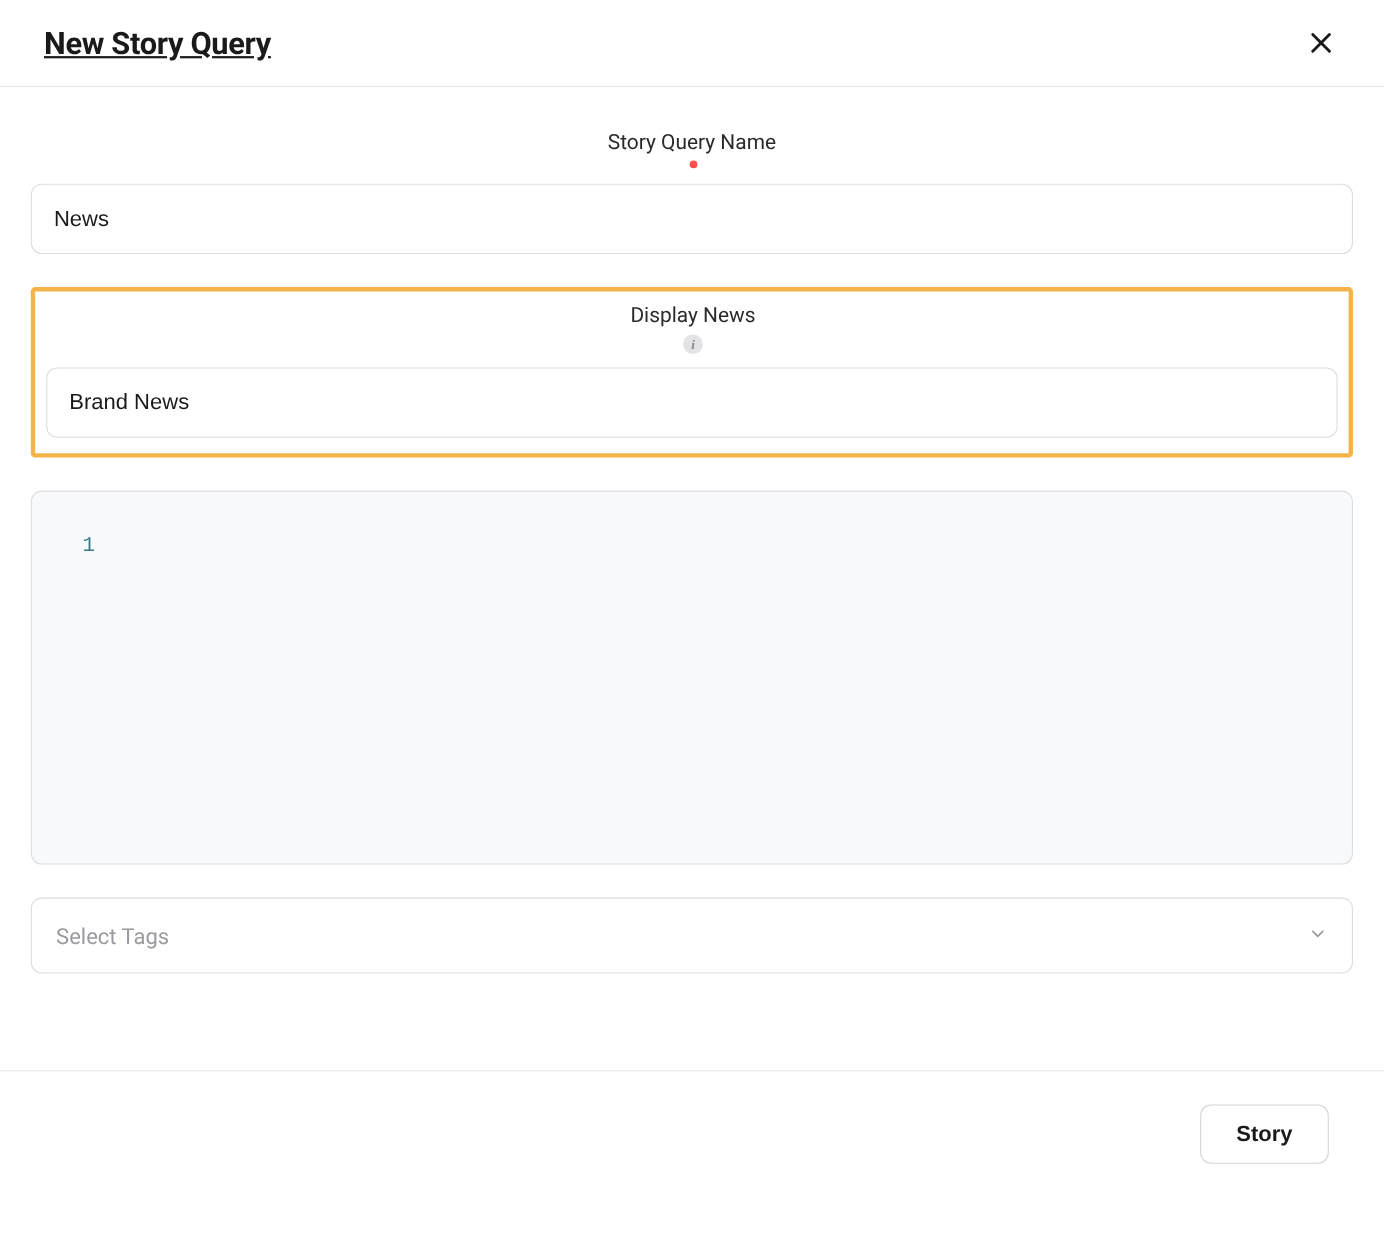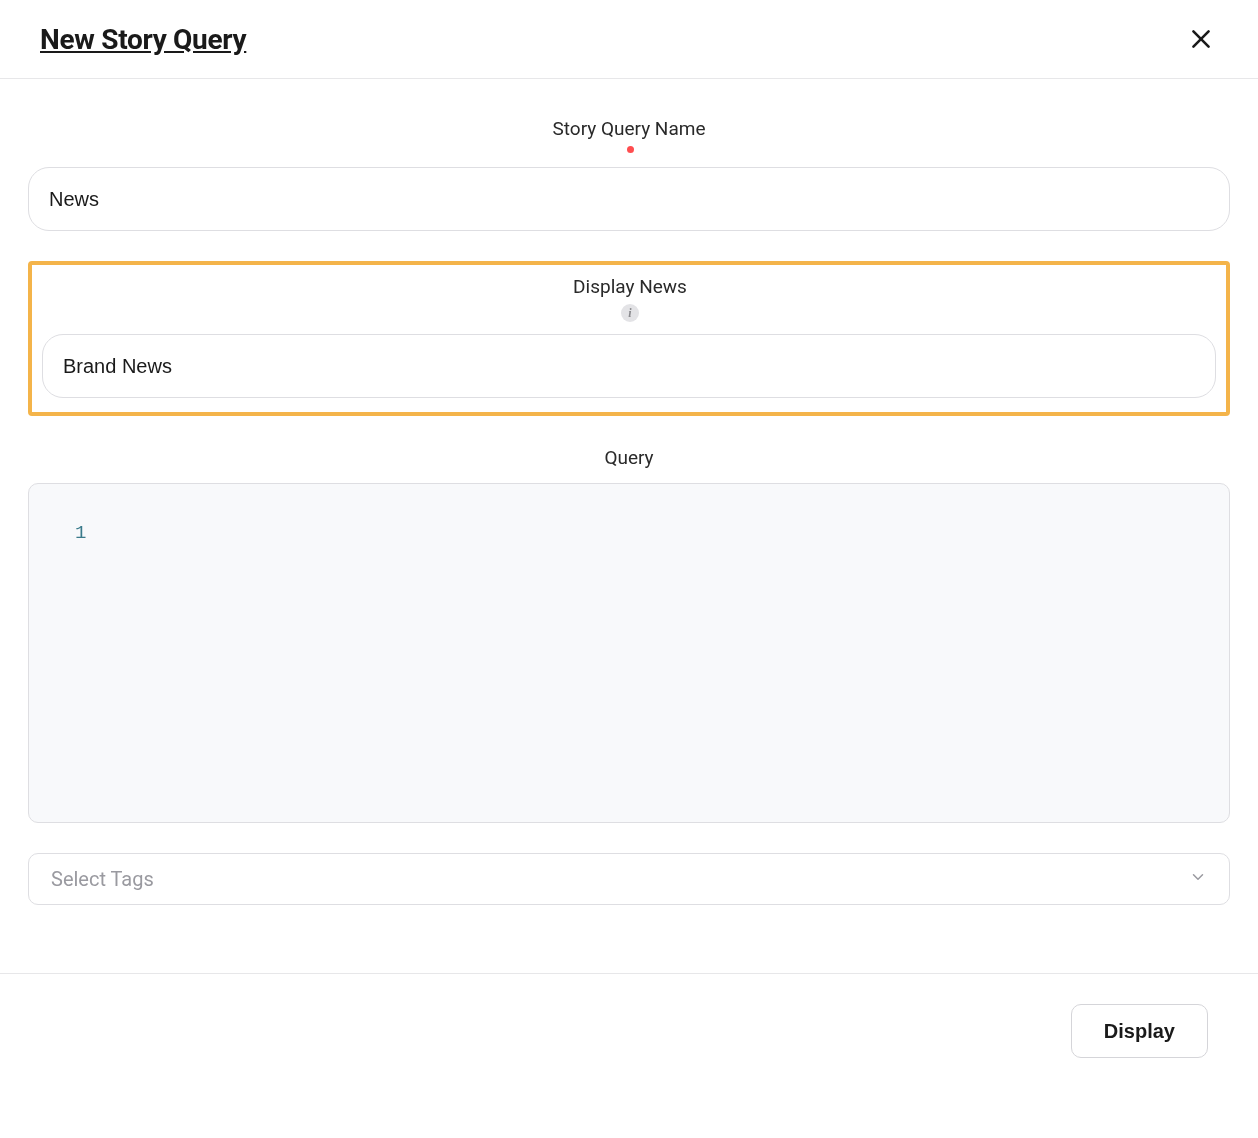--- a/index.html
+++ b/index.html
@@ -77,21 +77,21 @@
       font-style: italic;
       font-family: Georgia, serif;
       font-weight: 600;
     }
     .text-input {
       width: 100%;
       height: 64px;
       padding: 0 20px;
       font-size: 20px;
       border: 1px solid #dedee2;
-      border-radius: 21px;
+      border-radius: 10px;
       background: #fff;
       color: #1a1a1a;
       outline: none;
     }
     .highlight-box {
       border: 4px solid #f4b44a;
       border-radius: 4px;
       padding: 10px 10px 14px 10px;
       margin-bottom: 30px;
     }
@@ -112,21 +112,21 @@
       position: absolute;
       left: 46px;
       top: 38px;
       font-family: "SFMono-Regular", Consolas, "Liberation Mono", Menlo, monospace;
       font-size: 19px;
       color: #3a7a8a;
       user-select: none;
     }
     .select-box {
       width: 100%;
-      height: 52px;
+      height: 69px;
       border: 1px solid #dedee2;
       border-radius: 10px;
       background: #fff;
       display: flex;
       align-items: center;
       justify-content: space-between;
       padding: 0 22px;
       cursor: pointer;
     }
     .select-placeholder {
@@ -196,36 +196,33 @@
 
   <div class="highlight-box">
     <div class="field-label">
       <span>Display News</span>
       <span class="info-icon">i</span>
     </div>
     <input type="text" class="text-input" value="Brand News" style="">
   </div>
 
   <div class="field-group">
-    <div class="field-label">
-      <span>Query</span>
-    </div>
     <div class="query-editor">
       <div class="line-gutter">1</div>
     </div>
   </div>
 
   <div class="field-group">
     <div class="select-box">
       <span class="select-placeholder">Select Tags</span>
       <span class="chevron">
         <svg width="18" height="18" viewBox="0 0 24 24" fill="none" stroke="currentColor" stroke-width="2" stroke-linecap="round" stroke-linejoin="round">
           <polyline points="6 9 12 15 18 9"></polyline>
         </svg>
       </span>
     </div>
   </div>
 
 </div>
 
 <div class="footer">
-  <button class="btn btn-cancel">Display</button>
+  <button class="btn btn-cancel">Story</button>
 </div>
 
 </body></html>

